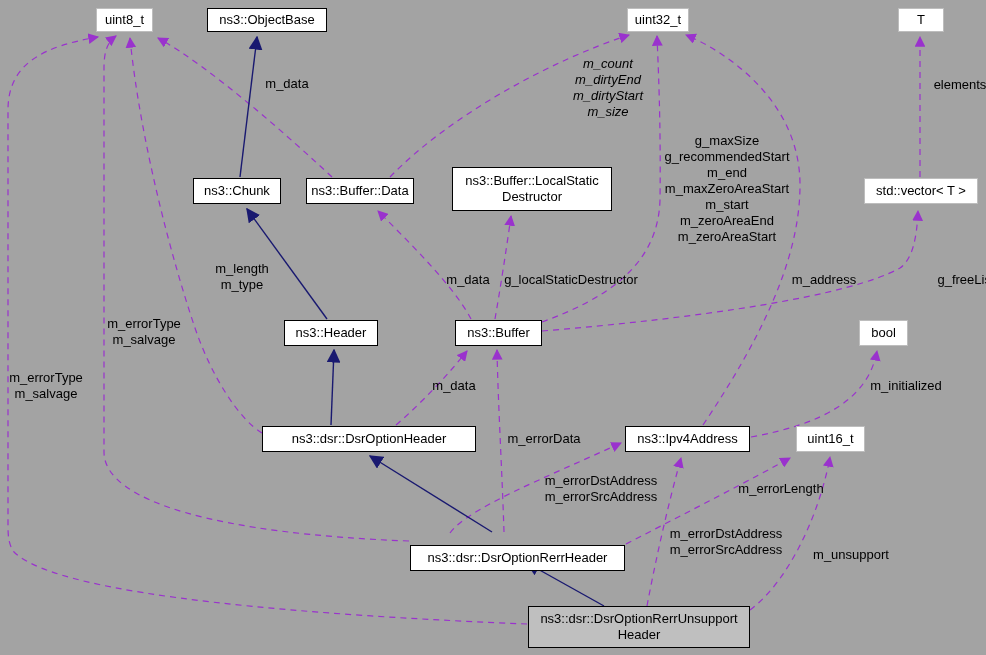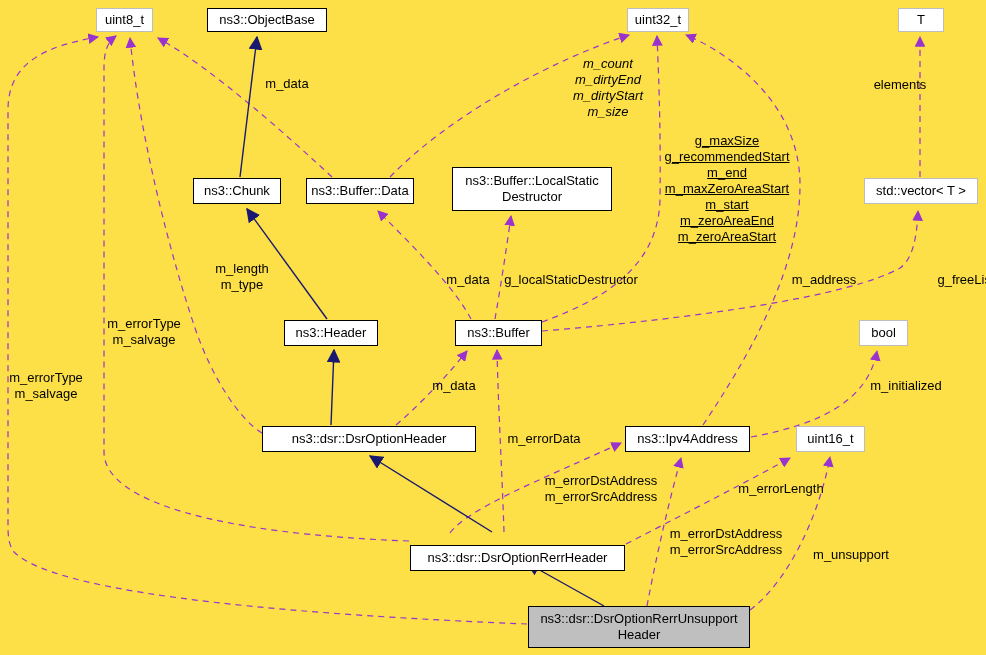--- a/index.html
+++ b/index.html
@@ -1,18 +1,18 @@
 <!DOCTYPE html>
 <html style="--usage: #9a32cd; --inherit: #191970; --highlight: #bfbfbf;"><head>
 <meta charset="utf-8">
 <style>
   html,body{margin:0;padding:0;background:#ffffff;}
   #stage{
     position:relative;width:986px;height:655px;overflow:hidden;
-    font-family:"Liberation Sans",sans-serif;background:#fde047;
+    font-family:"Liberation Sans",sans-serif;background:#a3a3a3;
   }
   #edge-layer{position:absolute;left:0;top:0;z-index:0;}
   .node{
     position:absolute;z-index:2;box-sizing:border-box;
     display:flex;align-items:center;justify-content:center;text-align:center;
     background:#ffffff;color:#000;font-size:13px;line-height:16px;
     white-space:pre-line;
   }
   .node.class{border:1.5px solid #000000;}
   .node.external{border:1px solid #bdbdbd;}
@@ -82,22 +82,22 @@
       <div class="node class" style="left: 410px; top: 533px; width: 215px; height: 26px; margin-top: 12px;">ns3::dsr::DsrOptionRerrHeader</div>
       <div class="node highlight" style="left: 528px; top: 606px; width: 222px; height: 42px;">ns3::dsr::DsrOptionRerrUnsupport
 Header</div>
     </div>
   <div id="labels">
       <div class="edge-label" style="left: 287px; top: 84px;">m_data</div>
       <div class="edge-label" style="left: 608px; top: 88px; font-style: italic;">m_count
 m_dirtyEnd
 m_dirtyStart
 m_size</div>
-      <div class="edge-label" style="left: 900px; top: 85px; text-align: right;">elements</div>
-      <div class="edge-label" style="left: 727px; top: 189px; text-decoration: underline;">g_maxSize
+      <div class="edge-label" style="left: 960px; top: 85px; text-align: right;">elements</div>
+      <div class="edge-label" style="left: 727px; top: 189px;">g_maxSize
 g_recommendedStart
 m_end
 m_maxZeroAreaStart
 m_start
 m_zeroAreaEnd
 m_zeroAreaStart</div>
       <div class="edge-label" style="left: 242px; top: 277px;">m_length
 m_type</div>
       <div class="edge-label" style="left: 144px; top: 332px;">m_errorType
 m_salvage</div>

